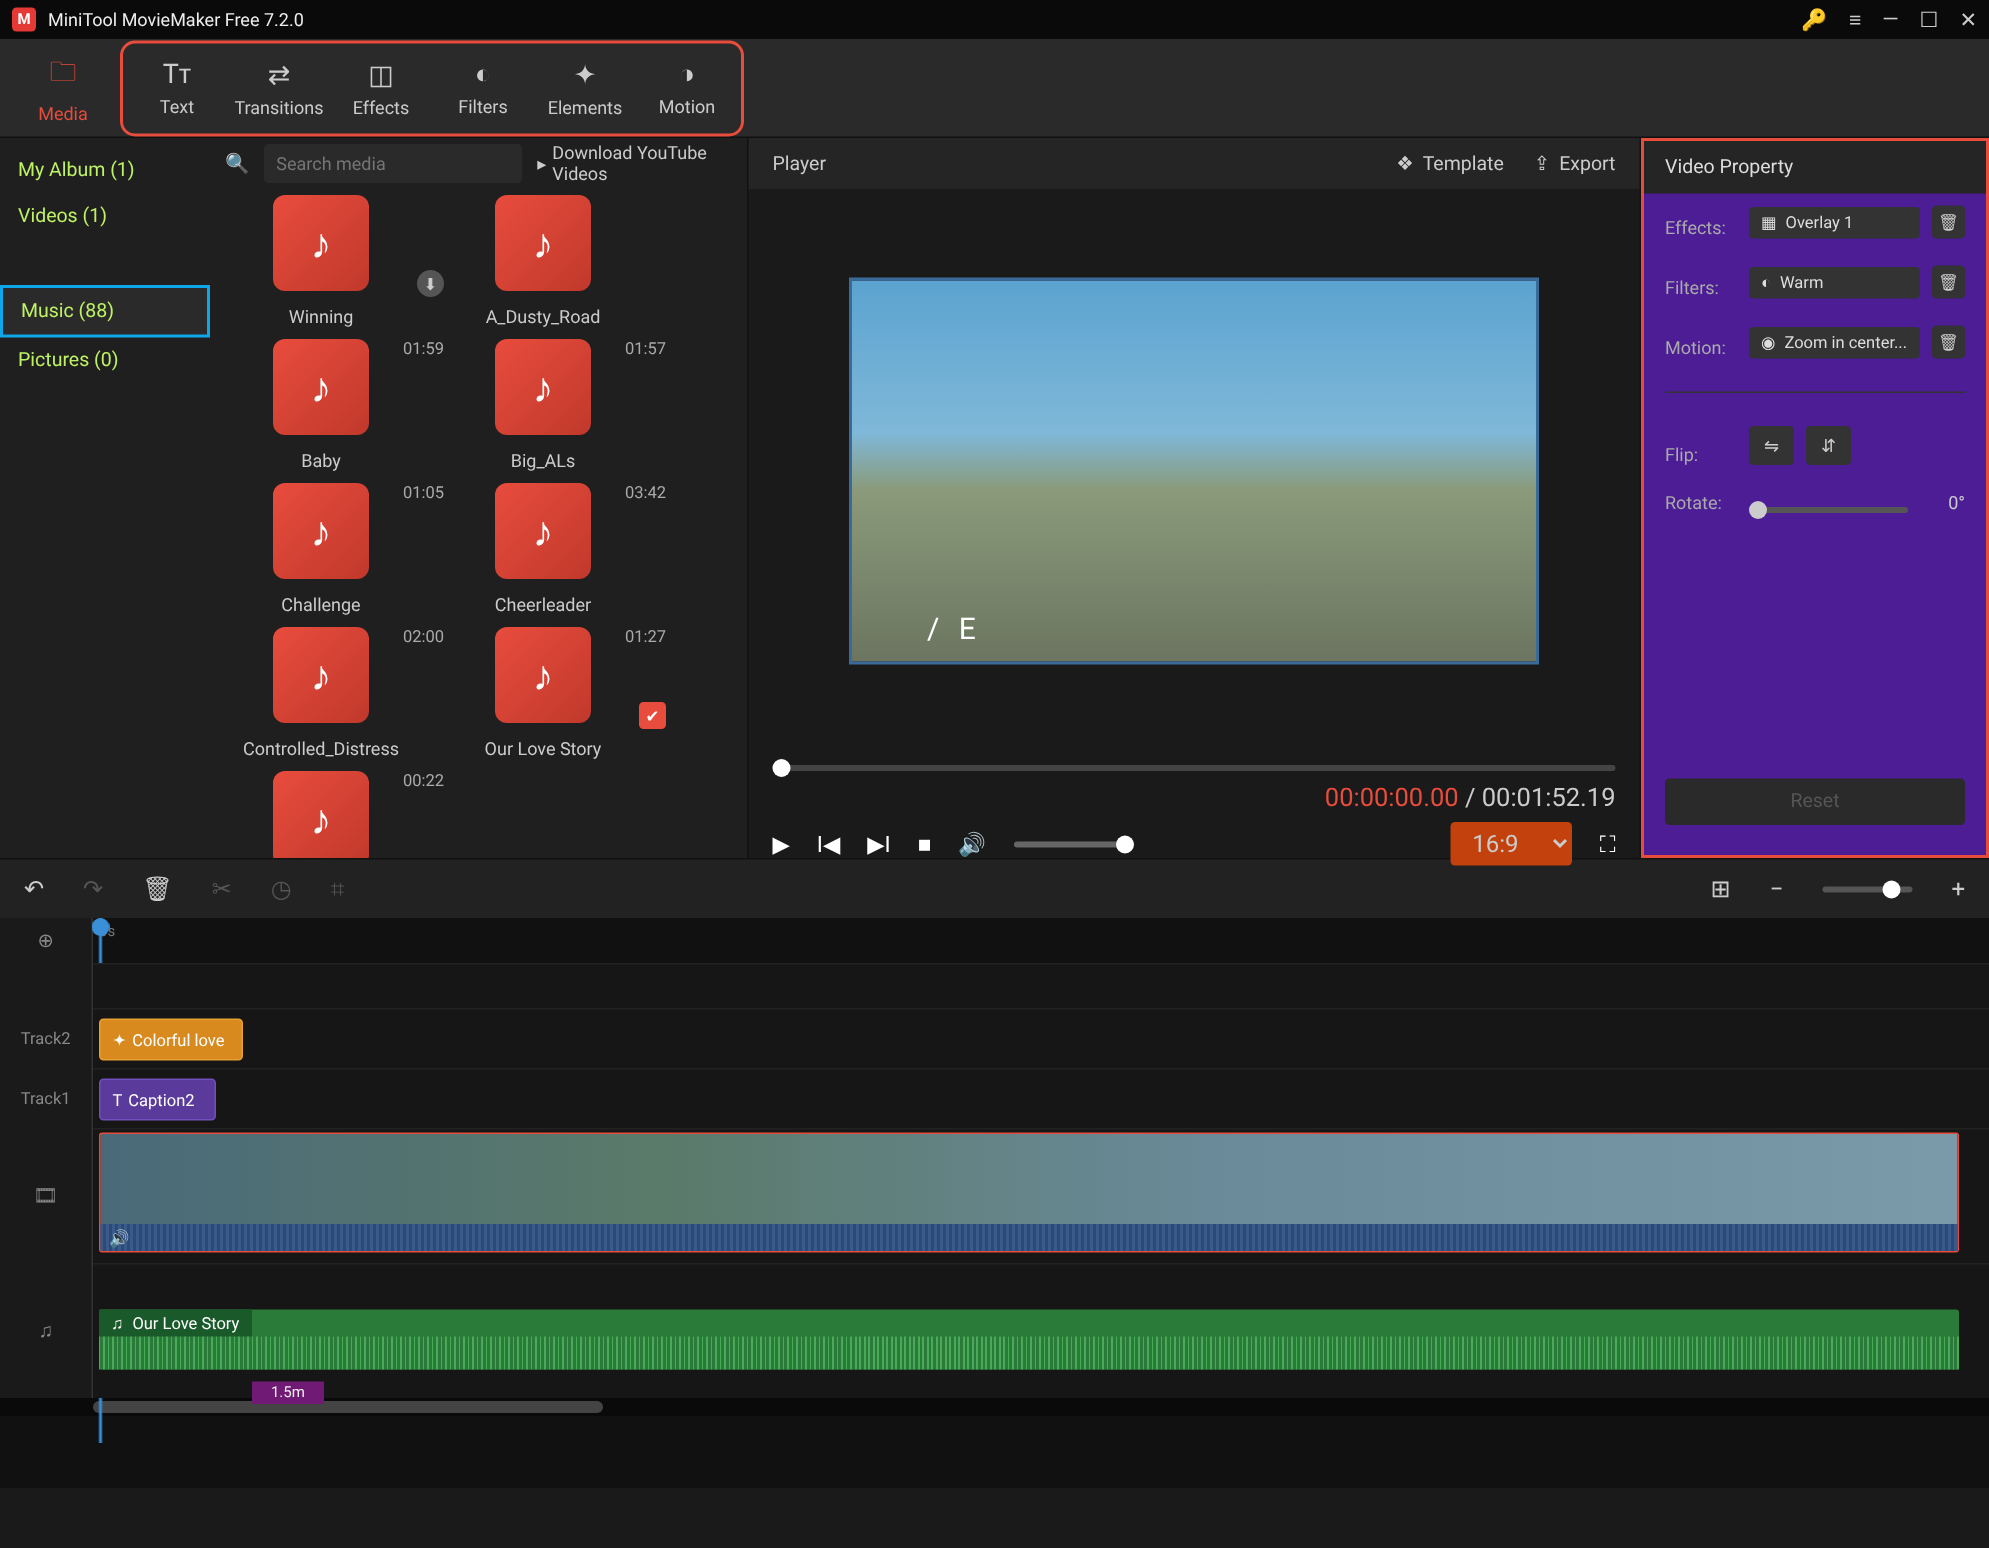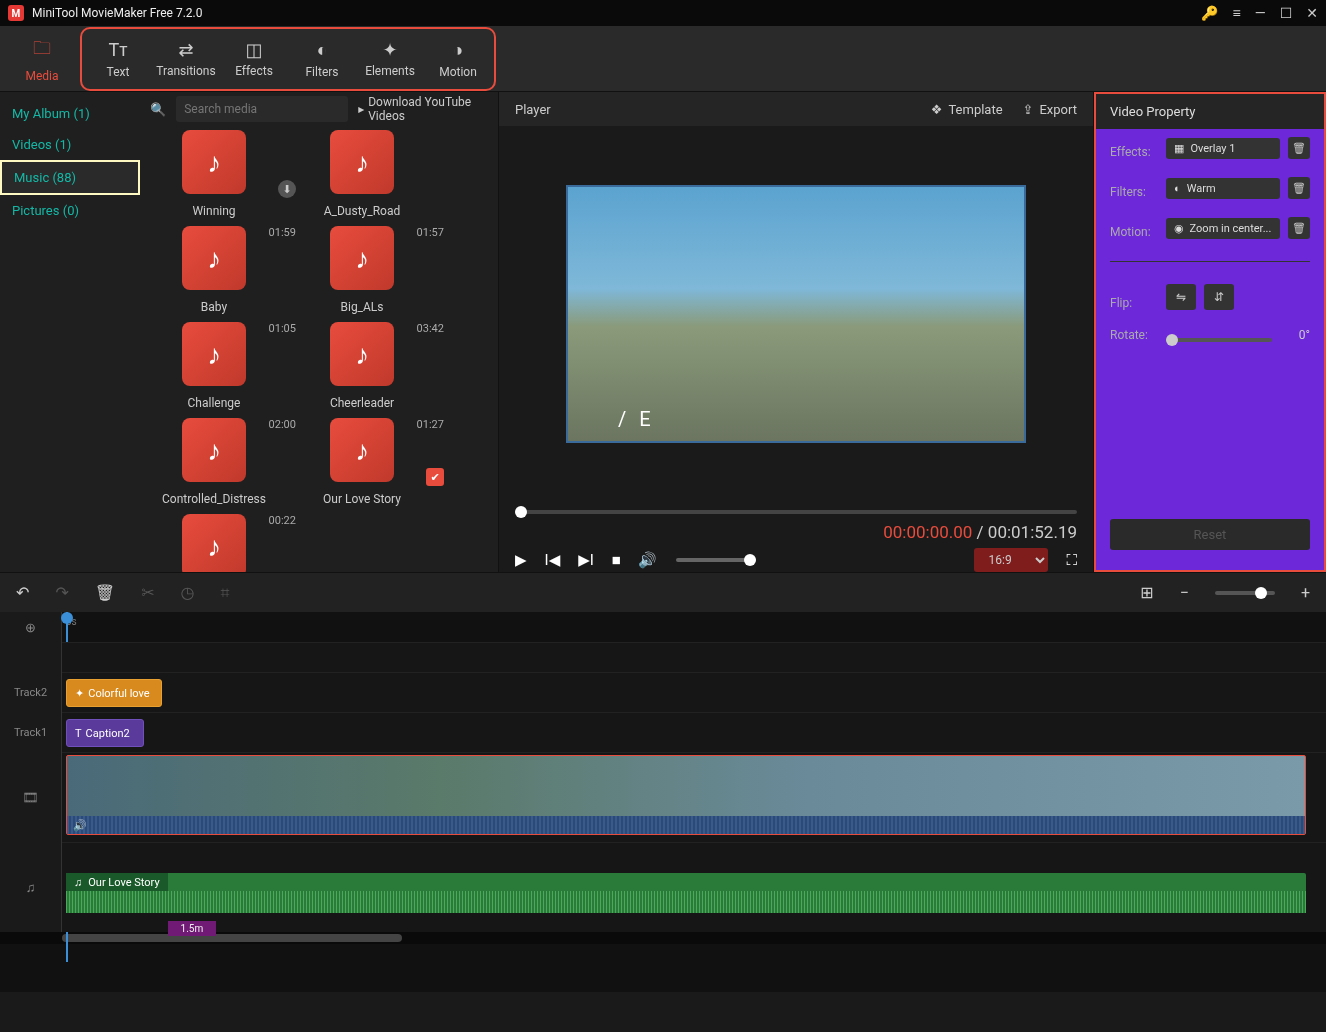--- a/index.html
+++ b/index.html
@@ -10,22 +10,22 @@
 .titlebar .win-controls { display:flex; gap:14px; align-items:center; }
 .titlebar .win-controls span { color:#ccc; cursor:pointer; font-size:14px; }
 .key-icon { color:#f0c040; }
 .main-toolbar { height:66px; background:#2a2a2a; display:flex; align-items:center; padding:0 8px; gap:4px; border-bottom:1px solid #111; }
 .tool-tab { display:flex; flex-direction:column; align-items:center; justify-content:center; width:68px; height:56px; color:#ccc; cursor:pointer; font-size:12px; }
 .tool-tab.active { color:#e84c3d; }
 .tool-tab .ico { font-size:18px; margin-bottom:4px; }
 .tool-group { border:2px solid #e84c3d; border-radius:10px; display:flex; padding:2px; }
 .content { display:flex; height:480px; }
 .sidebar { width:140px; background:#1f1f1f; padding:6px 0; }
-.side-item { padding:8px 12px; color:#14b8a6; cursor:pointer; font-size:13px; }
-.side-item.active { background:#2a2a2a; border:2px solid #fef9c3; }
+.side-item { padding:8px 12px; color:#bef264; cursor:pointer; font-size:13px; }
+.side-item.active { background:#2a2a2a; border:2px solid #0ea5e9;margin-top:30px; }
 .media-panel { width:358px; background:#1f1f1f; display:flex; flex-direction:column; }
 .media-header { height:34px; display:flex; align-items:center; padding:0 10px; gap:10px; }
 .search-box { flex:1; background:#2a2a2a; border:none; color:#999; padding:6px 8px; border-radius:3px; font-size:12px; }
 .dl-link { color:#ccc; font-size:12px; display:flex; align-items:center; gap:4px; cursor:pointer; }
 .media-grid { flex:1; overflow-y:auto; padding:4px 10px; display:flex; flex-wrap:wrap; gap:8px 20px; align-content:flex-start; }
 .media-item { width:128px; display:flex; flex-direction:column; align-items:center; position:relative; }
 .media-thumb { width:64px; height:64px; background:linear-gradient(135deg,#e84c3d,#c0392b); border-radius:8px; display:flex; align-items:center; justify-content:center; color:#fff; font-size:28px; position:relative; }
 .media-dur { position:absolute; top:0; right:-50px; color:#aaa; font-size:11px; }
 .media-name { margin-top:10px; color:#ccc; font-size:12px; text-align:center; }
 .download-badge { position:absolute; bottom:-4px; right:-50px; width:18px; height:18px; background:#555; border-radius:50%; display:flex; align-items:center; justify-content:center; color:#ccc; font-size:11px; }
@@ -40,22 +40,22 @@
 .player-controls { height:70px; padding:8px 16px; }
 .seek-bar { width:100%; height:4px; background:#444; border-radius:2px; position:relative; margin-bottom:8px; }
 .seek-bar::before { content:""; position:absolute; left:0; top:-4px; width:12px; height:12px; background:#fff; border-radius:50%; }
 .time-row { display:flex; justify-content:flex-end; font-size:17px; margin-bottom:6px; }
 .time-cur { color:#e84c3d; }
 .ctrl-row { display:flex; align-items:center; gap:18px; }
 .ctrl-row .ico { color:#fff; cursor:pointer; font-size:15px; }
 .vol-slider { width:80px; height:4px; background:#666; border-radius:2px; position:relative; }
 .vol-slider::after { content:""; position:absolute; right:0; top:-4px; width:12px; height:12px; background:#fff; border-radius:50%; }
 .spacer { flex:1; }
-.aspect-sel { background:#7f1d1d; color:#ccc; padding:4px 20px 4px 10px; border:none; border-radius:3px; font-size:12px; }
-.prop-panel { width:232px; background:#6d28d9; border:2px solid #e84c3d; padding:0; display:flex; flex-direction:column; }
+.aspect-sel { background:#c2410c; color:#ccc; padding:4px 20px 4px 10px; border:none; border-radius:3px; font-size:16px; }
+.prop-panel { width:232px; background:#4c1d95; border:2px solid #e84c3d; padding:0; display:flex; flex-direction:column; }
 .prop-header { padding:10px 14px; background:#252525; color:#ddd; font-size:13px; }
 .prop-tabs { display:flex; gap:4px; padding:10px 8px; }
 .prop-tab { padding:6px 10px; color:#ccc; cursor:pointer; font-size:12px; border-radius:3px; }
 .prop-tab.active { background:#444; }
 .prop-body { padding:8px 14px; display:flex; flex-direction:column; gap:18px; }
 .prop-row { display:flex; align-items:flex-end; gap:8px; font-size:12px; }
 .prop-row .lbl { width:48px; color:#aaa; }
 .chip { background:#333; padding:4px 8px; border-radius:3px; display:flex; align-items:center; gap:6px; color:#ddd; flex:1; font-size:11px; }
 .trash { width:22px; height:22px; background:#333; display:flex; align-items:center; justify-content:center; border-radius:3px; cursor:pointer; color:#ccc; font-size:11px; }
 .flip-btn { width:30px; height:26px; background:#333; display:flex; align-items:center; justify-content:center; border-radius:3px; cursor:pointer; color:#ccc; }

